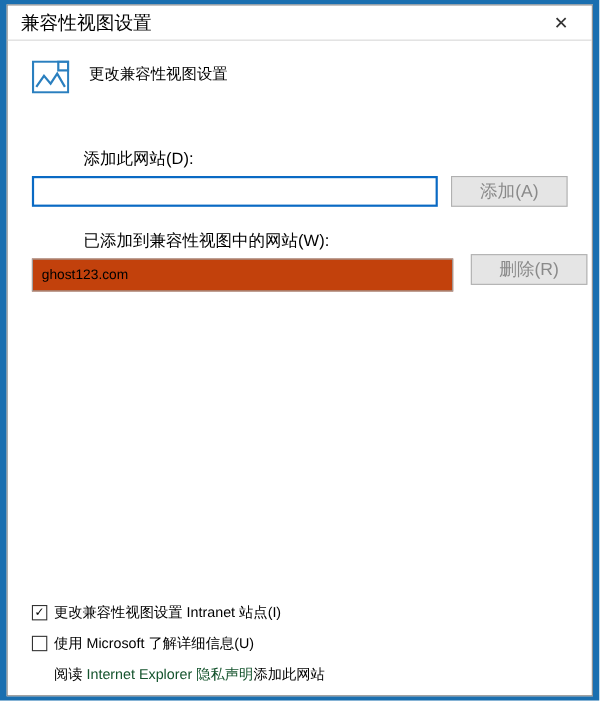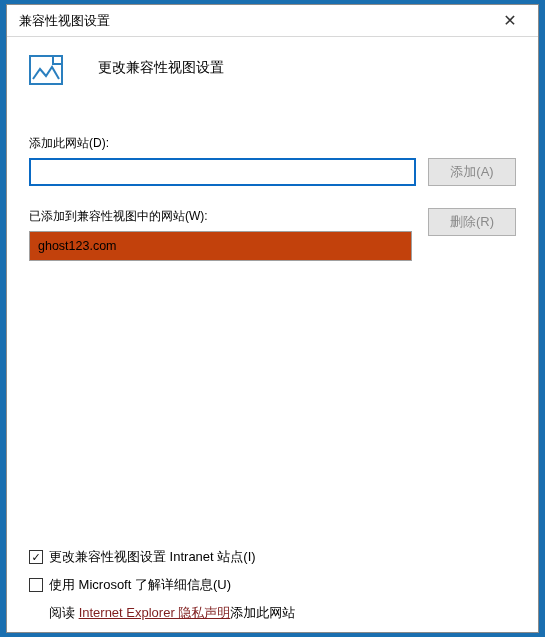--- a/index.html
+++ b/index.html
@@ -25,75 +25,76 @@
   }
   .titlebar {
     height: 32px;
     display: flex;
     align-items: center;
     justify-content: space-between;
     padding: 0 8px 0 12px;
     border-bottom: 1px solid #d8d8d8;
   }
   .titlebar .title {
-    font-size: 13px;
+    font-size: 17px;
     text-align: right;
   }
   .close-btn {
     width: 40px; height: 28px;
     display: flex; align-items: center; justify-content: center;
     font-size: 16px;
     color: #333;
     cursor: pointer;
   }
   .content {
     padding: 18px 22px 10px 22px;
     flex: 1;
     display: flex;
     flex-direction: column;
   }
   .header-row {
     display: flex;
     align-items: flex-start;
-    gap: 35px;
+    gap: 18px;
     margin-bottom: 50px;
   }
   .header-icon svg {
     display: block;
   }
   .header-title {
     font-size: 14px;
     padding-top: 4px;
   }
   .label {
-    font-size: 12px;
+    font-size: 15px;
     margin-bottom: 6px;
+    margin-left: 47px;
   }
   .row {
     display: flex;
     gap: 12px;
     align-items: stretch;
     margin-bottom: 22px;
   }
   .text-input {
     flex: 1;
     height: 28px;
     border: 2px solid #0a6ac4;
     padding: 0 6px;
     font-size: 13px;
     outline: none;
     background: #fff;
   }
   .side-btn {
-    width: 88px;
+    width: 106px;
     height: 28px;
     border: 1px solid #b0b0b0;
     background: #e5e5e5;
     color: #8a8a8a;
-    font-size: 13px;
+    font-size: 16px;
     display: flex; align-items: center; justify-content: center;
     cursor: default;
   }
   .listbox {
     flex: 1;
     border: 1px solid #a0a0a0;
     background: #c2410c;
     padding: 6px 8px;
     overflow: auto;
     font-size: 13px;
@@ -112,21 +113,21 @@
     min-height: 0;
   }
   .list-col {
     flex: 1;
     display: flex;
     flex-direction: column;
   }
   .list-side {
     width: 88px;
     display: flex;
-    flex-direction: row;
+    flex-direction: column;
   }
   .checkbox-row {
     display: flex;
     align-items: center;
     gap: 6px;
     margin-bottom: 10px;
     font-size: 13px;
   }
   .chk {
     width: 14px; height: 14px;
@@ -135,22 +136,21 @@
     align-items: center; justify-content: center;
     font-size: 11px;
     line-height: 1;
     background: #fff;
   }
   .info-row {
     padding-left: 20px;
     font-size: 13px;
   }
   .link {
-    color: #7f1d1d;
-    text-decoration: underline;
+    color: #14532d;
     cursor: pointer;
   }
 </style>
 </head>
 <body>
 
 <div class="outer">
   <div class="window">
 
     <div class="titlebar">

